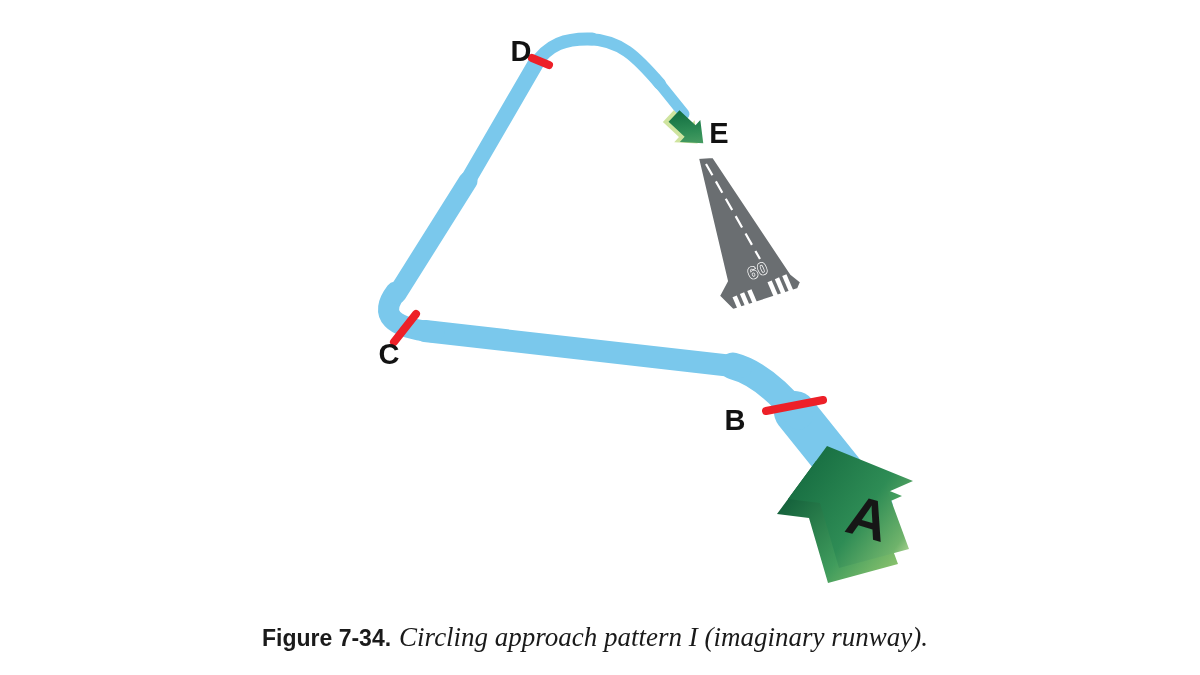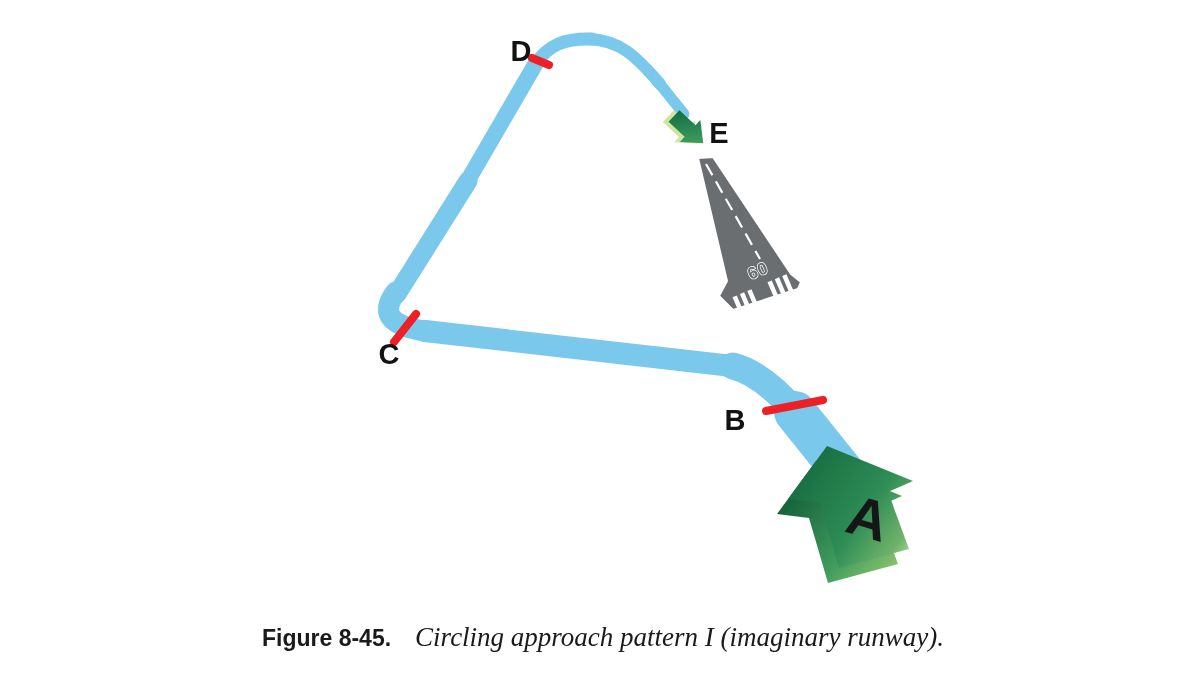--- a/index.html
+++ b/index.html
@@ -36,21 +36,21 @@
   }
   #caption .cap-number {
     font-family: "Liberation Sans", sans-serif;
     font-weight: 700;
     font-size: 23px;
   }
   #caption .cap-title {
     font-family: "Liberation Serif", serif;
     font-style: italic;
     font-size: 27px;
-    margin-left: 24px;
+    margin-left: 8px;
   }
 </style>
 </head>
 <body>
 
 <div id="stage">
 
   <svg id="diagram" width="1200" height="675" viewBox="0 0 1200 675" xmlns="http://www.w3.org/2000/svg">
 
     <defs>
@@ -126,16 +126,16 @@
 
     <g>
       <text class="diagram-label" x="735" y="430" text-anchor="middle">B</text>
       <text class="diagram-label" x="389" y="364" text-anchor="middle">C</text>
       <text class="diagram-label" x="521" y="61" text-anchor="middle">D</text>
       <text class="diagram-label" x="719" y="143" text-anchor="middle">E</text>
     </g>
   </svg>
 
   <div id="caption">
-    <span class="cap-number">Figure 8-45.</span><span class="cap-title">Circling approach pattern I (imaginary runway).</span>
+    <span class="cap-number">Figure 7-34.</span><span class="cap-title">Circling approach pattern I (imaginary runway).</span>
   </div>
 
 </div>
 
 </body></html>

